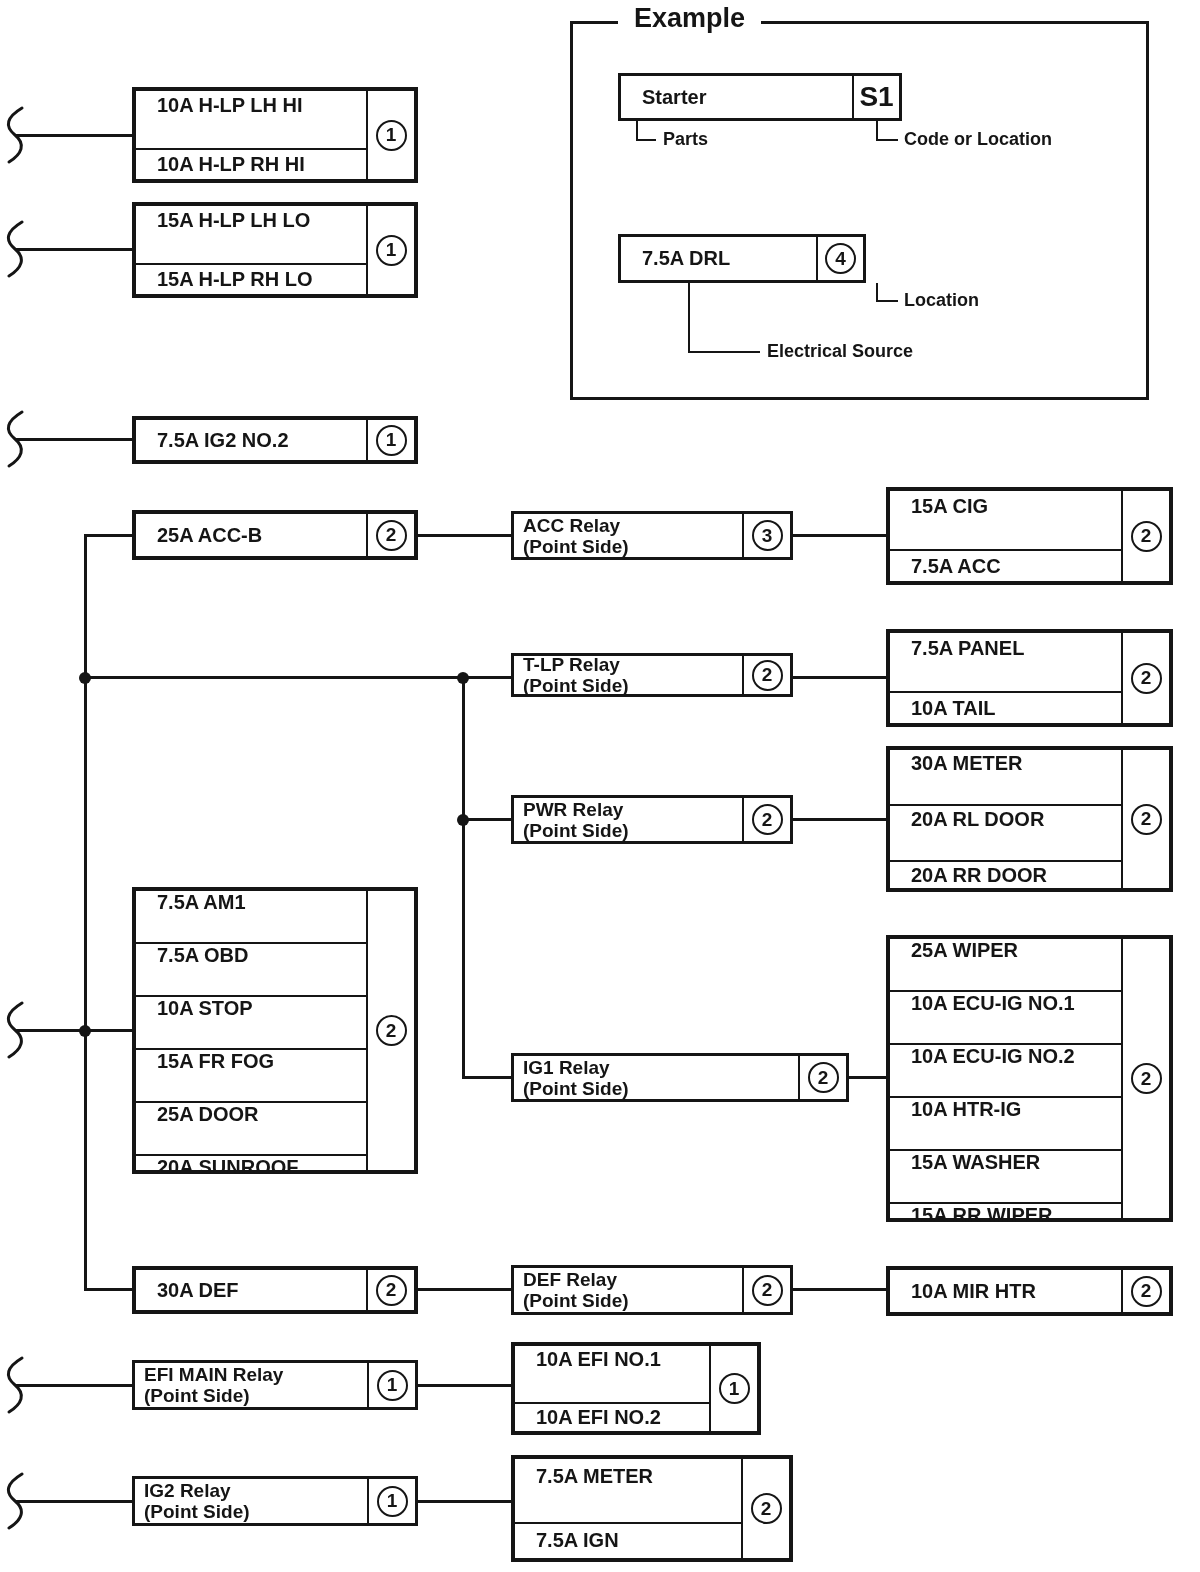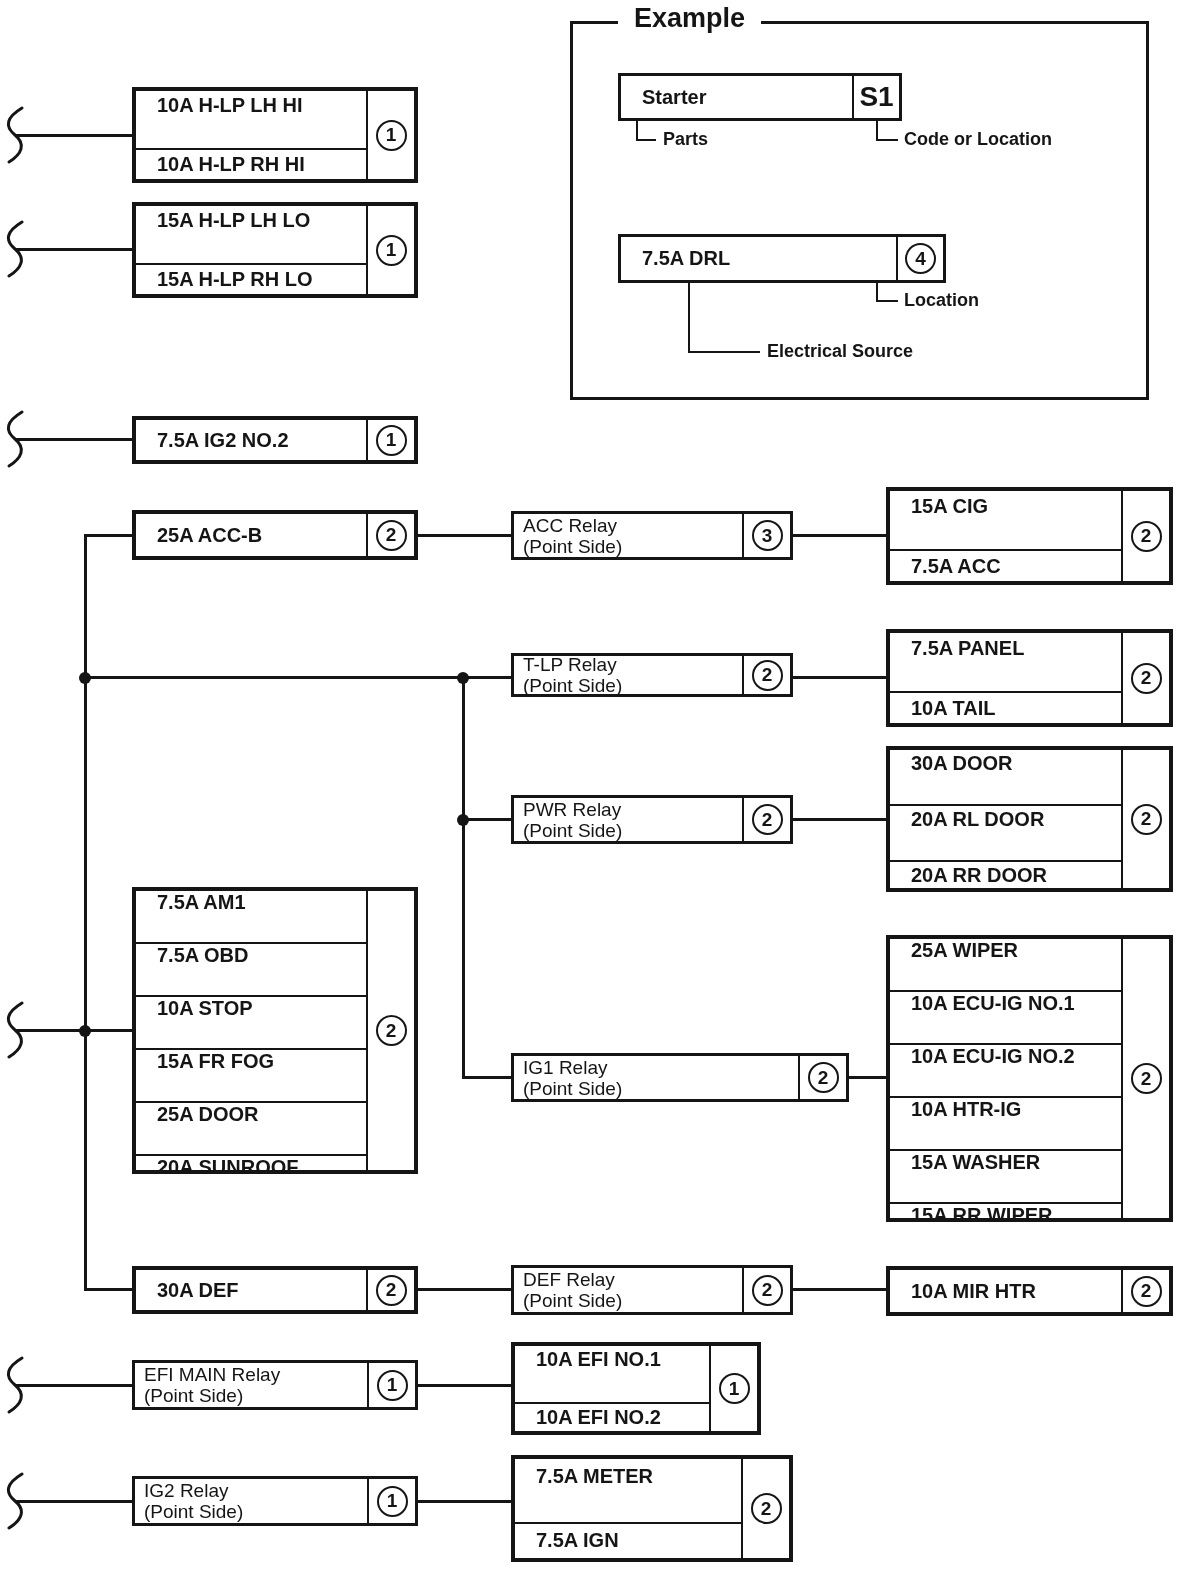--- a/index.html
+++ b/index.html
@@ -13,21 +13,21 @@
   .labels { flex:1 1 auto; display:flex; flex-direction:column; min-width:0; }
   .row { flex:1 1 auto; display:flex; align-items:center; padding-left:21px;
          font-size:20px; font-weight:700; white-space:nowrap; }
   .labels .row + .row { border-top:2px solid #151515;margin-top:28px; }
   .ccell { flex:0 0 48px; border-left:2px solid #151515;
            display:flex; align-items:center; justify-content:center; }
   .circ { width:31px; height:31px; border:2px solid #151515; border-radius:50%;
           display:flex; align-items:center; justify-content:center;
           font-size:19px; font-weight:600; }
   .rlabel { flex:1 1 auto; display:flex; flex-direction:column; justify-content:center;
-            padding-left:9px; font-size:19px; font-weight:400; line-height:21px; white-space:nowrap; }
+            padding-left:9px; font-size:19px; font-weight:700; line-height:21px; white-space:nowrap; }
   .wire { position:absolute; background:#151515; }
   .dot  { position:absolute; width:12px; height:12px; border-radius:50%; background:#151515; }
   .squig{ position:absolute; }
   .ex-outer { position:absolute; left:570px; top:21px; width:579px; height:379px;
               border:3px solid #151515; background:#fff; }
   .ex-title { position:absolute; left:618px; top:3px; background:#fff;
               font-size:27px; font-weight:600; padding:0 16px; }
   .ex-box { border-width:3px; }
   .ex-box .row { font-weight:600; }
   .ex-box .ccell { flex:0 0 47px; }
@@ -261,21 +261,21 @@
       <div class="row">7.5A PANEL</div>
       <div class="row">10A TAIL</div>
     </div>
     <div class="ccell">
         <span class="circ">2</span>
       </div>
   </div>
 
   <div class="box" style="left:886px;top:746px;width:287px;height:146px">
     <div class="labels">
-      <div class="row">30A DOOR</div>
+      <div class="row">30A METER</div>
       <div class="row">20A RL DOOR</div>
       <div class="row">20A RR DOOR</div>
     </div>
     <div class="ccell">
         <span class="circ">2</span>
       </div>
   </div>
 
   <div class="box" style="left:886px;top:935px;width:287px;height:287px">
     <div class="labels">
@@ -313,21 +313,21 @@
   </div>
 
   <div class="wire" style="left:636px;top:121px;width:2px;height:20px"></div>
   <div class="wire" style="left:636px;top:139px;width:20px;height:2px"></div>
   <div class="cap" style="left:663px;top:129px">Parts</div>
 
   <div class="wire" style="left:876px;top:121px;width:2px;height:20px"></div>
   <div class="wire" style="left:876px;top:139px;width:22px;height:2px"></div>
   <div class="cap" style="left:904px;top:129px">Code or Location</div>
 
-  <div class="box ex-box" style="left:618px;top:234px;width:328px;height:49px">
+  <div class="box ex-box" style="left:618px;top:234px;width:248px;height:49px">
     <div class="labels">
       <div class="row">7.5A DRL</div>
     </div>
     <div class="ccell">
         <span class="circ">4</span>
       </div>
   </div>
 
   <div class="wire" style="left:876px;top:283px;width:2px;height:19px"></div>
   <div class="wire" style="left:876px;top:300px;width:22px;height:2px"></div>

